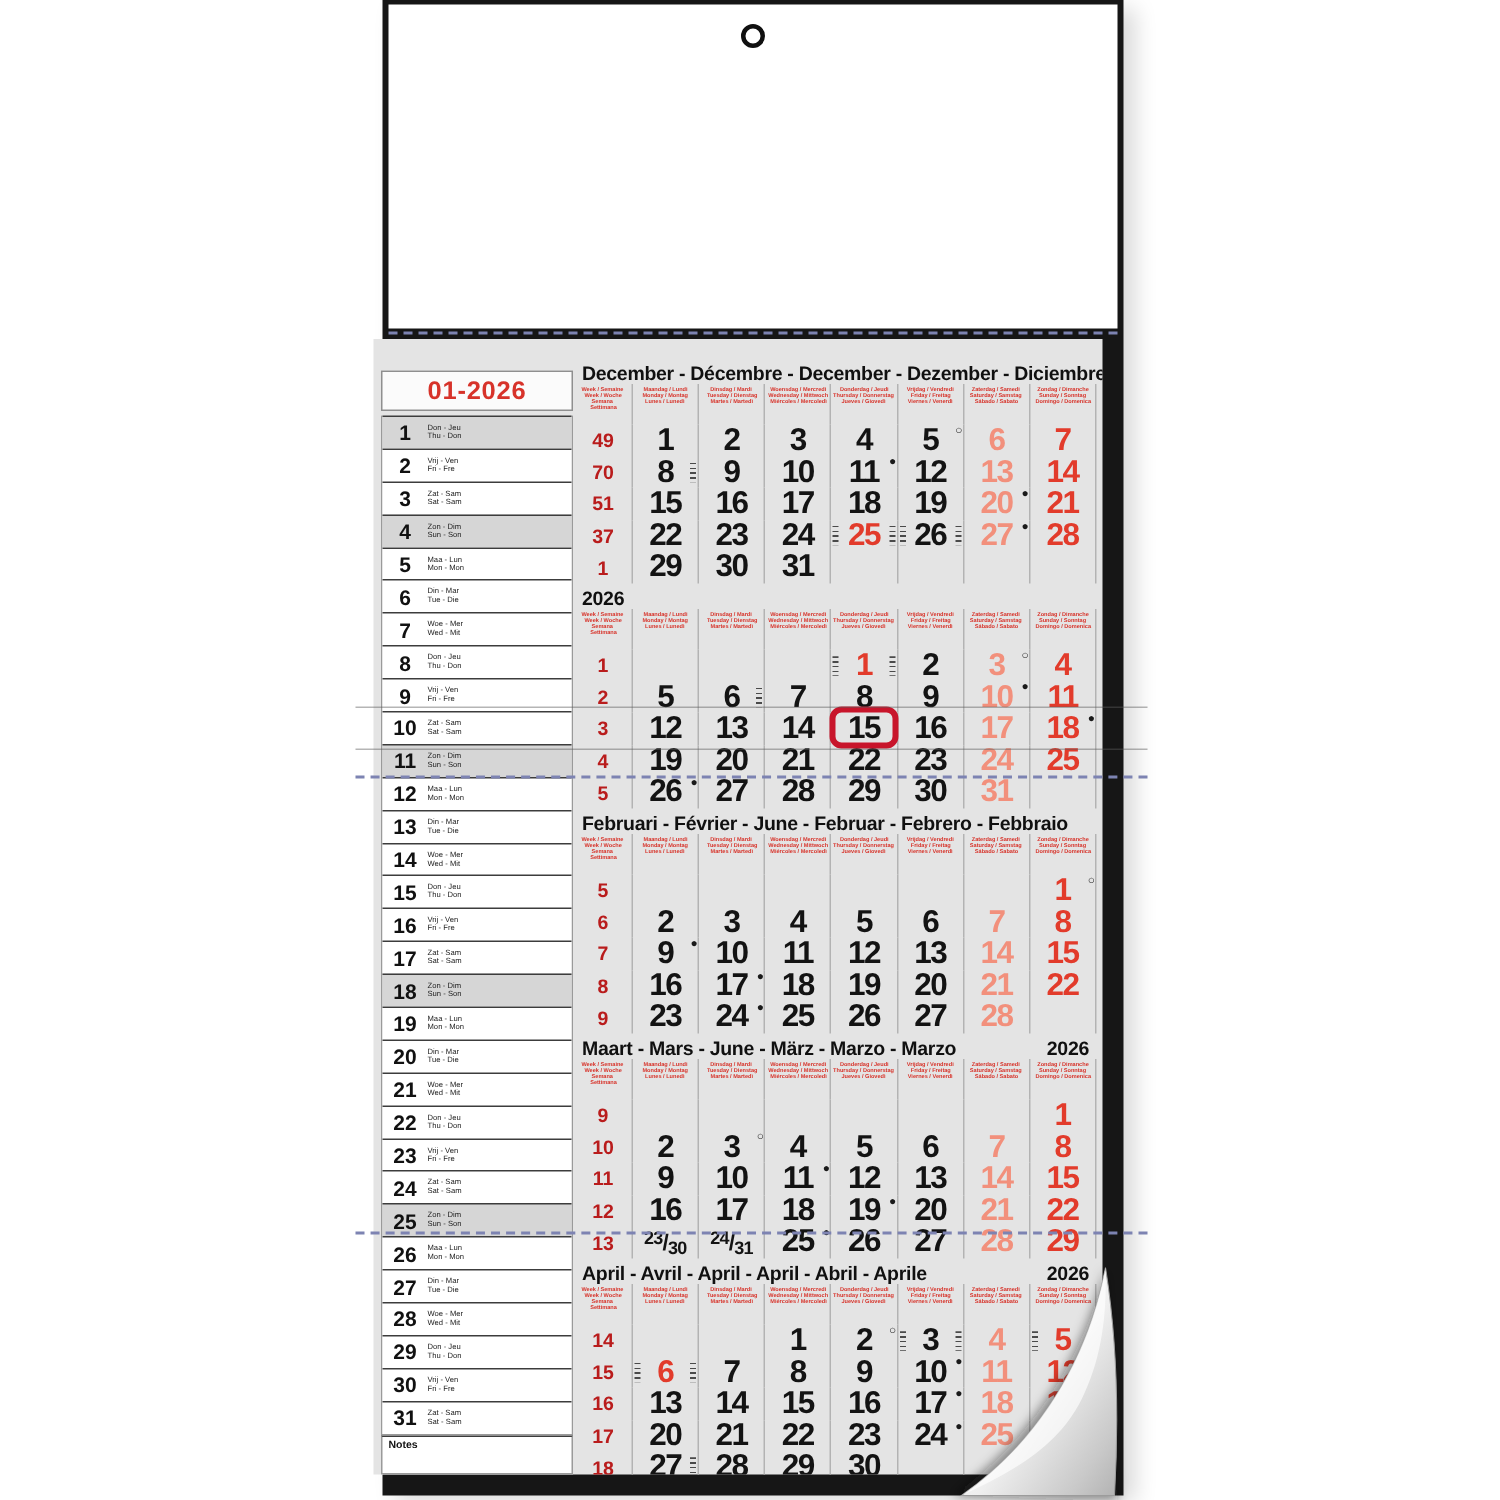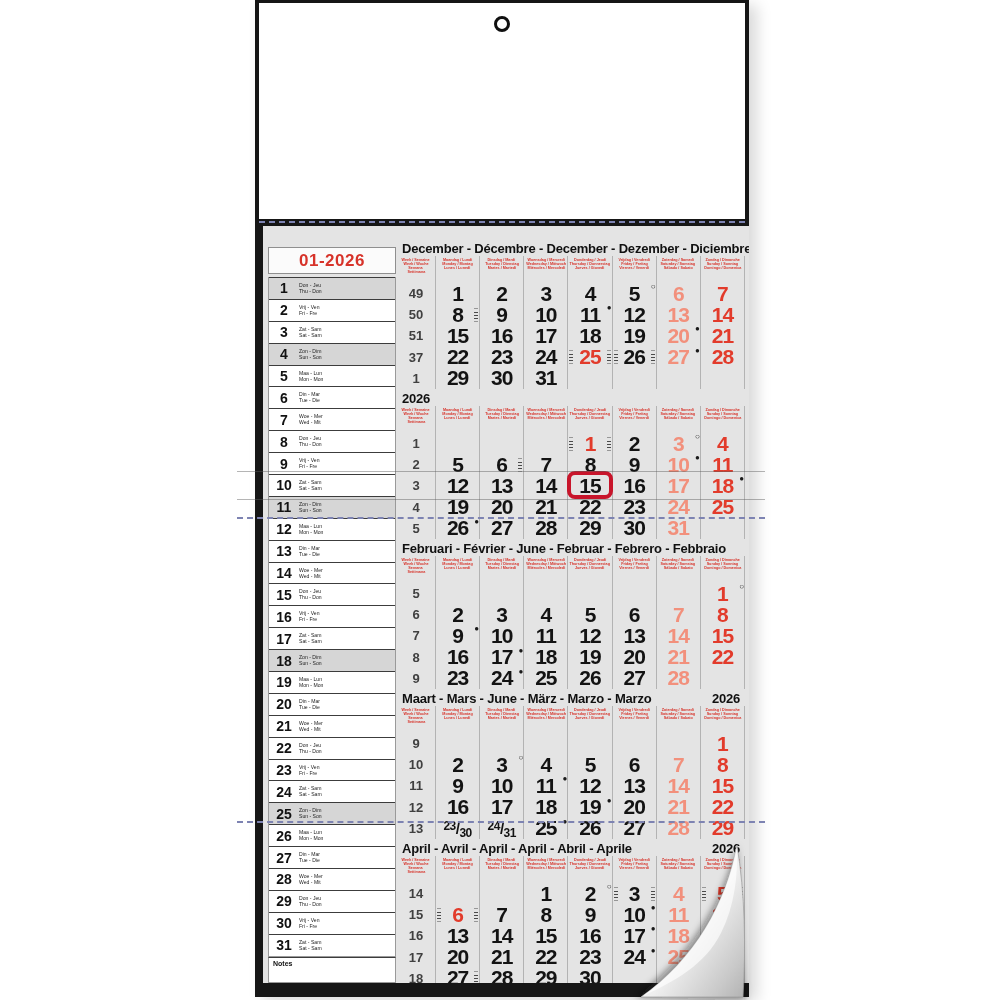--- a/index.html
+++ b/index.html
@@ -7,21 +7,21 @@
          font-family:"Liberation Sans",sans-serif;}
   .backing{position:absolute;left:255px;top:0;width:494px;height:997px;background:#161616;
            box-shadow:8px 5px 14px rgba(0,0,0,0.15);}
   .header-sheet{position:absolute;left:259px;top:3px;width:486px;height:216px;background:#ffffff;}
   .hole{position:absolute;left:50%;top:13px;transform:translateX(-50%);width:10px;height:10px;
         border:3px solid #101010;border-radius:50%;background:#fff;}
   .perf{position:absolute;height:0;border-top:2px dashed #7d83b2;z-index:6;}
   #perf-top{left:259px;top:221px;width:486px;}
   #perf1{left:237px;top:517px;width:528px;}
   #perf2{left:237px;top:821px;width:528px;}
-  .page{position:absolute;left:263px;top:226px;width:486px;height:757px;background:#e4e4e4;overflow:hidden;}
+  .page{position:absolute;left:249px;top:226px;width:486px;height:757px;background:#e4e4e4;overflow:hidden;}
 
   
   .left-panel{position:absolute;left:5px;top:21px;width:128px;}
   .month-box{height:25px;border:1px solid #8f8f8f;background:#fbfbfb;display:flex;align-items:center;
              justify-content:center;color:#d7332a;font-weight:bold;font-size:17px;letter-spacing:.5px;}
   .day-rows{margin-top:3px;border:1px solid #9a9a9a;border-top:none;background:#fff;}
   .day-row{height:21.9px;box-sizing:border-box;display:flex;align-items:center;border-top:1px solid #3c3c3c;background:#fff;}
   .day-row.hl{background:#d6d6d6;}
   .day-num{width:30px;text-align:center;font-size:14px;font-weight:bold;color:#111;}
   .day-lbl{font-size:6px;line-height:6.5px;color:#222;transform:scale(.85);transform-origin:left center;white-space:nowrap;}
@@ -32,21 +32,21 @@
   .months{position:absolute;left:134px;top:14px;width:348px;}
   .month-block{height:150px;}
   .mtitle{height:16px;display:flex;justify-content:space-between;align-items:center;padding:0 5px;
           font-size:13px;font-weight:bold;color:#101010;letter-spacing:-.2px;white-space:nowrap;}
   .mgrid{display:grid;grid-template-columns:38px repeat(7,1fr);border-right:1px solid #b3b3b3;}
   .hcell{height:27px;box-sizing:border-box;border-left:1px solid #b3b3b3;display:flex;flex-direction:column;
          align-items:center;padding-top:2px;overflow:hidden;}
   .hcell.first{border-left:none;}
   .hline{font-size:6px;line-height:6px;color:#d7332a;font-weight:bold;white-space:nowrap;
          transform:scale(.62);transform-origin:center top;height:4.1px;}
-  .wcell{height:21.2px;display:flex;align-items:center;justify-content:center;color:#404040;
+  .wcell{height:21.2px;display:flex;align-items:center;justify-content:center;color:#b91c1c;
          font-weight:bold;font-size:13px;}
   .dcell{position:relative;height:21.2px;box-sizing:border-box;border-left:1px solid #b3b3b3;display:flex;
          align-items:center;justify-content:center;font-weight:bold;font-size:21px;letter-spacing:-1px;color:#131313;}
   .dcell.sat{color:#f2907c;}
   .dcell.sun,.dcell.hol{color:#e23b2b;}
   .mark{position:absolute;top:-1px;right:0;font-size:8px;line-height:9px;color:#1a1a1a;letter-spacing:0;font-weight:normal;}
   .ann{position:absolute;top:50%;transform:translateY(-50%);width:4px;height:13px;
        background:repeating-linear-gradient(to bottom,#4a4a4a 0 1px,transparent 1px 3.2px);}
   .ann.l{left:1px;} .ann.r{right:1px;}
   .today::after{content:"";position:absolute;left:-1px;right:-1px;top:-4px;bottom:-2px;
@@ -359,21 +359,21 @@
             <div class="dcell">
               <span class="dnum">5</span>
               <span class="mark">○</span>
             </div>
             <div class="dcell sat">
               <span class="dnum">6</span>
             </div>
             <div class="dcell sun">
               <span class="dnum">7</span>
             </div>
-            <div class="wcell first">50</div>
+            <div class="wcell first">70</div>
             <div class="dcell">
               <span class="dnum">8</span>
               <span class="ann r"></span>
             </div>
             <div class="dcell">
               <span class="dnum">9</span>
             </div>
             <div class="dcell">
               <span class="dnum">10</span>
             </div>

